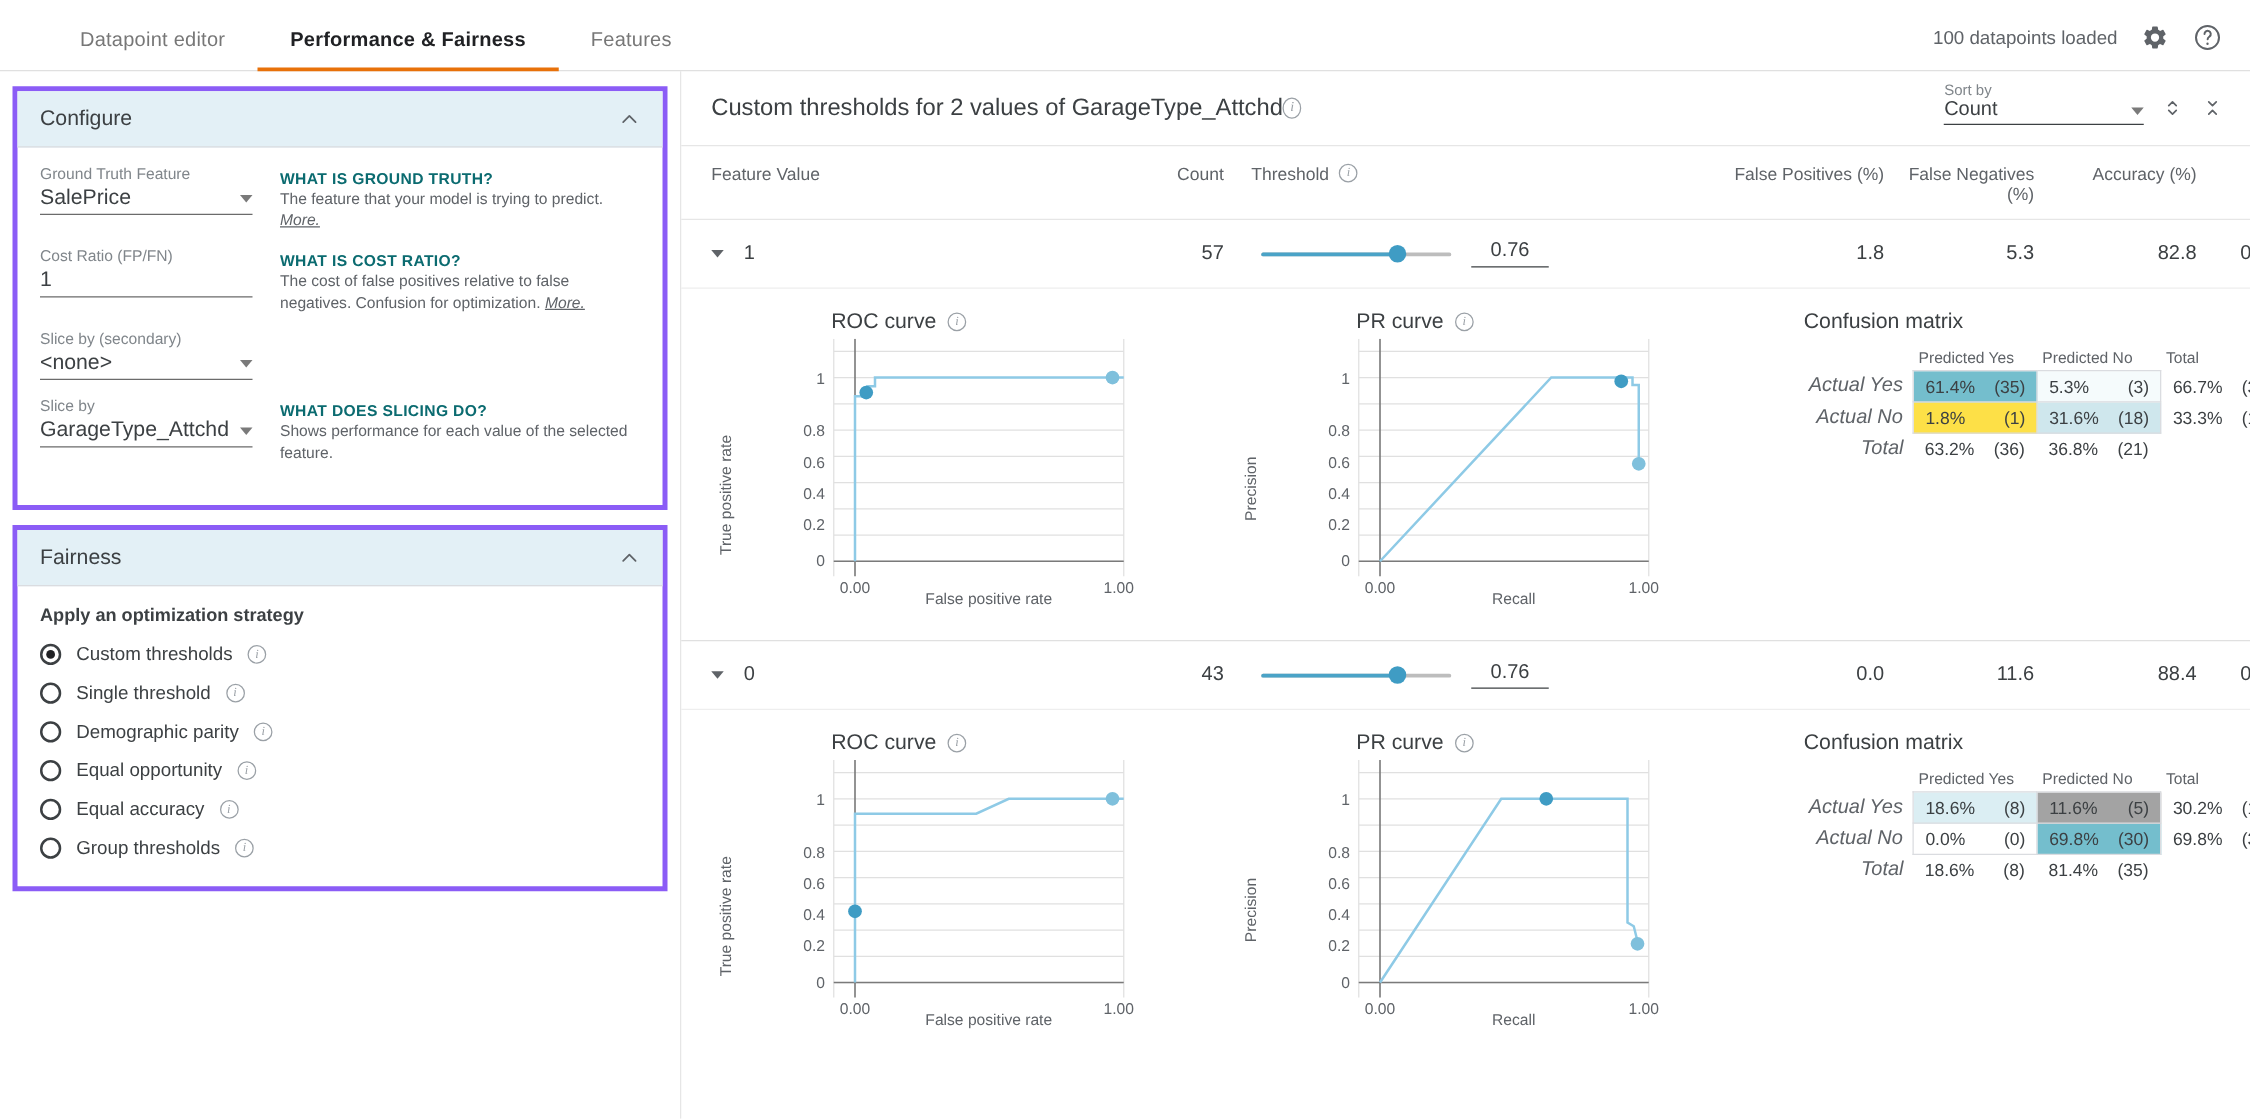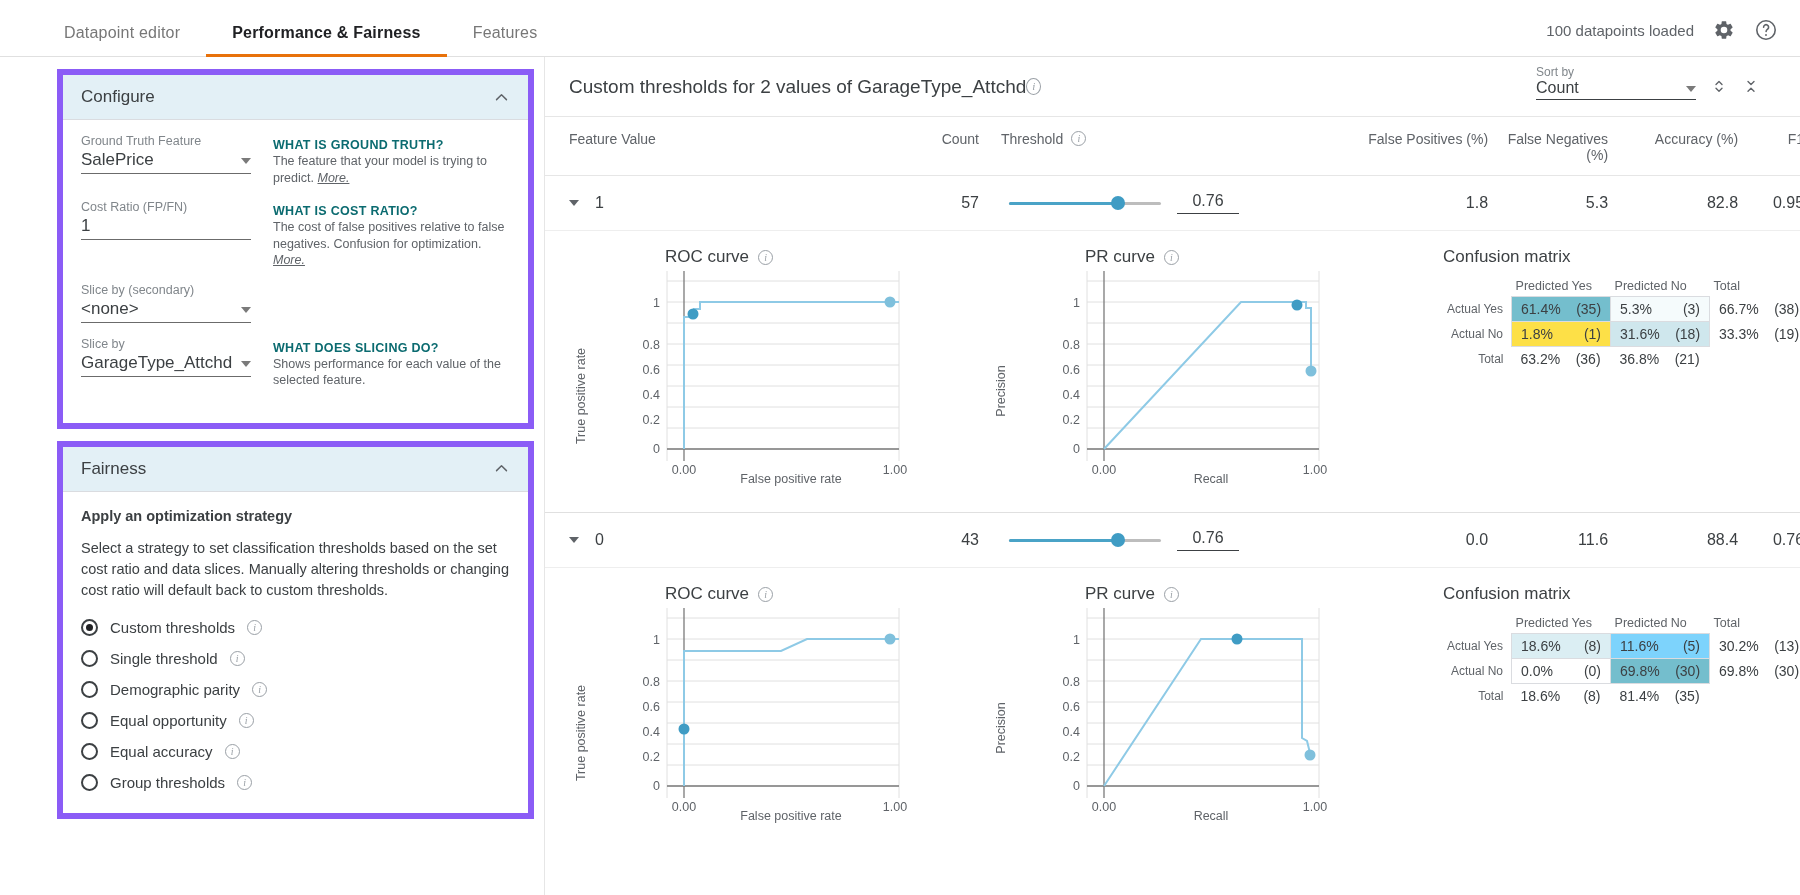--- a/index.html
+++ b/index.html
@@ -26,21 +26,21 @@
   .ico-btn { width:24px; height:24px; display:flex; align-items:center;
              justify-content:center; cursor:pointer; color:#5f6368; }
 
   
   .body-wrap { display:flex; height:838px; }
   .sidebar { width:545px; flex:0 0 545px; padding:12px 10px 0 10px;
              border-right:1px solid #e6e6e6; }
   .main { flex:1; position:relative; }
 
   
-  .panel { border:6px solid #8b5cf6; background:#fff; margin-bottom:12px;margin-left:47px; }
+  .panel { border:4px solid #8b5cf6; background:#fff; margin-bottom:12px; }
   .panel-head { background:#e3f0f6; padding:12px 18px; display:flex;
                 align-items:center; justify-content:space-between;
                 border-bottom:1px solid #dadce0; }
   .panel-title { font-size:17px; color:#3c4043; }
   .chev { color:#5f6368; font-size:15px; cursor:pointer; }
   .panel-body { padding:14px 18px 20px 18px; }
 
   
   .cfg-row { display:flex; gap:22px; margin-bottom:14px; }
   .cfg-field { width:170px; flex:0 0 170px; }
@@ -115,21 +115,21 @@
             border-top:1px solid #eee; border-bottom:1px solid #e0e0e0; }
   .chartbox { flex:0 0 420px; }
   .chart-title { font-size:17px; color:#3c4043; display:flex; align-items:center;
                  gap:9px; margin:6px 0 4px 96px; }
   .cm-box { flex:1; padding-left:34px; }
   .cm-title { font-size:17px; color:#3c4043; margin:6px 0 10px 0; }
 
   table.cm { border-collapse:collapse; font-size:14px; color:#3c4043; }
   table.cm td { padding:2px 4px; white-space:nowrap; }
   .cm-colhdr { color:#5f6368; font-size:12.5px; padding-bottom:3px !important; }
-  .cm-rowhdr { color:#5f6368; font-size:12px; text-align:right; padding-right:8px !important; }
+  .cm-rowhdr { color:#5f6368; font-size:16px; text-align:right; padding-right:8px !important;font-style:italic; }
   .cell { border:1px solid #dadce0; padding:4px 9px !important; }
   .cell .p { display:inline-block; min-width:46px; }
   .cell .n { display:inline-block; min-width:34px; text-align:right; color:#3c4043; }
   .tot { padding:4px 9px !important; }
   .tot .p { display:inline-block; min-width:46px; }
   .tot .n { display:inline-block; min-width:34px; text-align:right; }
   svg { display:block; }
   .axlabel { font-size:12.5px; fill:#5f6368; }
   .ticklabel { font-size:12.5px; fill:#5f6368; }
 </style>
@@ -233,21 +233,20 @@
       <div class="panel-head">
         <span class="panel-title">Fairness</span>
         <span class="chev">
           <svg width="17" height="17" viewBox="0 0 24 24" fill="none" stroke="#5f6368" stroke-width="2">
               <path d="M5 15l7-7 7 7" stroke-linecap="round" stroke-linejoin="round"></path>
             </svg>
         </span>
       </div>
       <div class="panel-body">
         <div class="f-sub">Apply an optimization strategy</div>
-        <div class="f-desc">Select a strategy to set classification thresholds based on the set cost ratio and data slices. Manually altering thresholds or changing cost ratio will default back to custom thresholds.</div>
 
         <div class="radio-item">
           <span class="radio sel"></span>
           <span class="radio-label">Custom thresholds</span>
           <span class="info">i</span>
         </div>
         <div class="radio-item">
           <span class="radio"></span>
           <span class="radio-label">Single threshold</span>
           <span class="info">i</span>
@@ -563,21 +562,21 @@
             <td></td>
             <td class="cm-colhdr">Predicted Yes</td>
             <td class="cm-colhdr">Predicted No</td>
             <td class="cm-colhdr">Total</td>
           </tr>
           <tr>
             <td class="cm-rowhdr">Actual Yes</td>
             <td class="cell" style="background:#dbeef3">
               <span class="p">18.6%</span><span class="n">(8)</span>
             </td>
-            <td class="cell" style="background:#7dd3fc">
+            <td class="cell" style="background:#a3a3a3">
               <span class="p">11.6%</span><span class="n">(5)</span>
             </td>
             <td class="tot">
               <span class="p">30.2%</span><span class="n">(13)</span>
             </td>
           </tr>
           <tr>
             <td class="cm-rowhdr">Actual No</td>
             <td class="cell" style="background:#fff">
               <span class="p">0.0%</span><span class="n">(0)</span>

